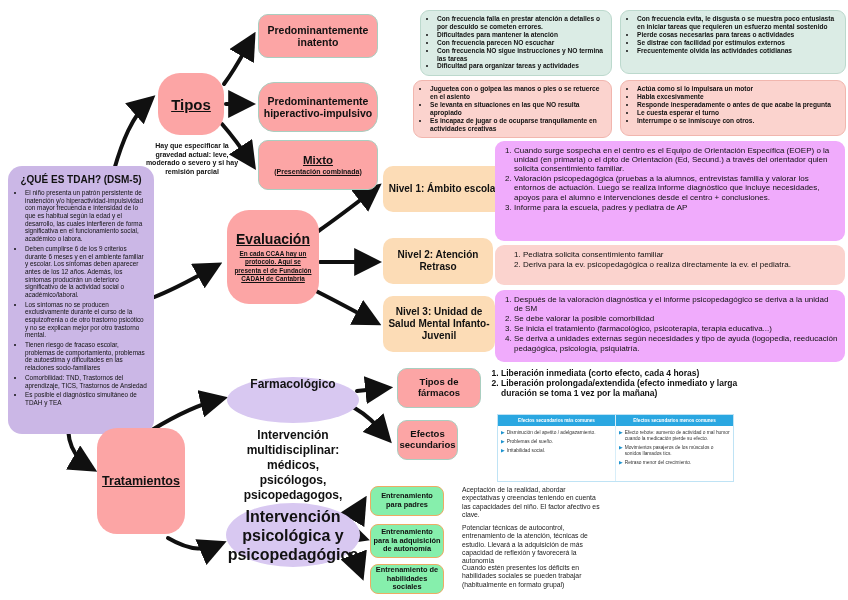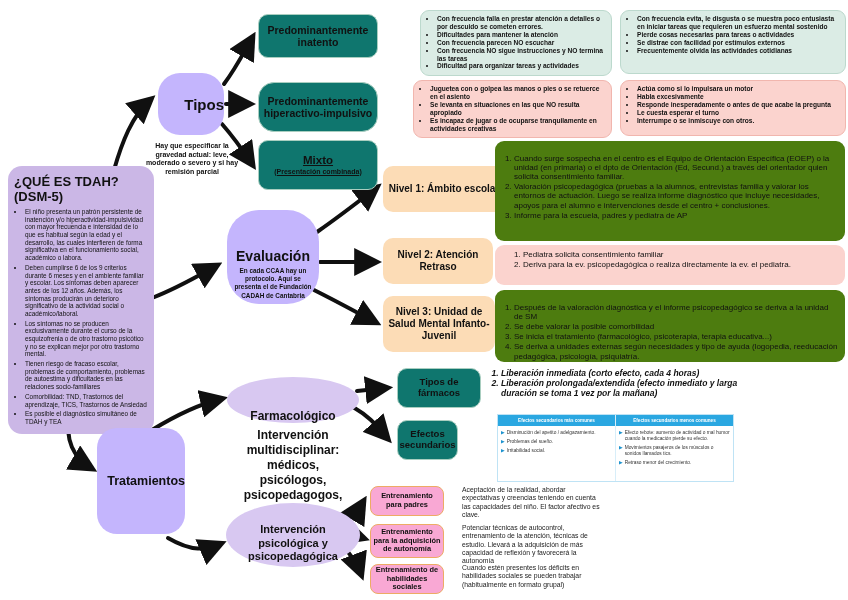--- a/index.html
+++ b/index.html
@@ -5,47 +5,47 @@
   html,body{margin:0;padding:0;background:#ffffff;}
   .canvas{position:relative;width:848px;height:600px;background:#ffffff;
           font-family:"Liberation Sans",sans-serif;overflow:hidden;color:#111;}
   .abs{position:absolute;box-sizing:border-box;}
   svg.arrows{position:absolute;left:0;top:0;z-index:0;}
   .arrow{fill:none;stroke:#101010;stroke-width:4;stroke-linecap:round;marker-end:url(#ah);}
   .lyr{z-index:1;}
 
   
   .defbox{background:#cbb7e6;border-radius:14px;padding:6px 6px 4px 6px;}
-  .deftitle{font-weight:bold;font-size:13px;text-align:left;margin:2px 0 4px 0;}
+  .deftitle{font-weight:bold;font-size:10px;text-align:center;margin:2px 0 4px 0;}
   .defbox ul{margin:0;padding-left:11px;font-size:6.4px;line-height:1.2;}
   .defbox li{margin-bottom:2px;}
 
-  .pinknode{background:#c4b5fd;border-radius:22px;display:flex;align-items:center;justify-content:flex-end;
-            text-align:center;font-weight:bold;}
-  .greennode{background:#0f766e;border:1px solid #a9cec0;border-radius:10px;display:flex;flex-direction:column;
+  .pinknode{background:#fca5a5;border-radius:22px;display:flex;align-items:center;justify-content:center;
+            text-align:center;font-weight:bold;text-decoration:underline;}
+  .greennode{background:#fca5a5;border:1px solid #a9cec0;border-radius:10px;display:flex;flex-direction:column;
              align-items:center;justify-content:center;text-align:center;font-weight:bold;font-size:10.5px;line-height:1.15;padding:3px;}
   .orangenode{background:#fcdcb6;border-radius:10px;display:flex;align-items:center;justify-content:center;
               text-align:center;font-weight:bold;font-size:10px;line-height:1.2;padding:3px;}
-  .ellipse{background:#d8c8f1;border-radius:50%;display:flex;align-items:flex-end;justify-content:center;
+  .ellipse{background:#d8c8f1;border-radius:50%;display:flex;align-items:flex-start;justify-content:center;
            text-align:center;font-weight:bold;}
 
-  .greencontent{background:#4d7c0f;border-radius:9px;padding:13px 7px;font-size:8px;line-height:1.14;}
+  .greencontent{background:#f0abfc;border-radius:9px;padding:5px 7px;font-size:8px;line-height:1.14;}
   .pinkcontent{background:#fbd3ce;border-radius:9px;padding:5px 16px;font-size:8px;line-height:1.14;}
   .bulletbox{border-radius:9px;padding:4px 6px;font-size:6.6px;font-weight:600;line-height:1.2;}
   .bulletbox.green{background:#dbece5;border:1px solid #bcd9cd;}
   .bulletbox.pink{background:#fbd3ce;border:1px solid #f1b6ae;}
   .bulletbox ul{margin:0;padding-left:10px;}
   .numlist{margin:0;padding-left:12px;}
   .numlist li{margin-bottom:1px;}
 
   .smallnote{font-weight:bold;font-size:7px;text-align:center;line-height:1.22;}
   .farmnote{font-weight:600;font-size:12px;text-align:center;line-height:1.25;}
-  .farmaitems{margin:0;padding-left:13px;font-size:8.5px;font-weight:bold;line-height:1.2;font-style:italic;}
-
-  .trainbox{background:#f9a8d4;border:1px solid #edab64;border-radius:8px;display:flex;align-items:center;
+  .farmaitems{margin:0;padding-left:13px;font-size:8.5px;font-weight:bold;line-height:1.2;}
+
+  .trainbox{background:#86efac;border:1px solid #edab64;border-radius:8px;display:flex;align-items:center;
             justify-content:center;text-align:center;font-weight:bold;font-size:7.4px;line-height:1.2;padding:2px;}
   .trainpara{font-size:6.8px;line-height:1.22;color:#222;}
 
   
   .fxtable{display:flex;background:#ffffff;border:1px solid #bfe3f5;}
   .fxcol{flex:1;display:flex;flex-direction:column;border-right:1px solid #d8eef9;}
   .fxcol:last-child{border-right:none;}
   .fxhead{background:#2aa7e1;color:#fff;font-size:4.6px;font-weight:bold;text-align:center;
           padding:3px 2px;border-bottom:1px solid #ffffff;}
   .fxbody{padding:3px 3px;display:flex;flex-direction:column;gap:3px;}
@@ -137,21 +137,21 @@
   <div class="abs lyr bulletbox pink" style="left:620px;top:80px;width:226px;height:56px;">
     <ul>
       <li>Actúa como si lo impulsara un motor</li>
       <li>Habla excesivamente</li>
       <li>Responde inesperadamente o antes de que acabe la pregunta</li>
       <li>Le cuesta esperar el turno</li>
       <li>Interrumpe o se inmiscuye con otros.</li>
     </ul>
   </div>
 
-  <div class="abs lyr pinknode" style="left:227px;top:210px;width:92px;height:94px;flex-direction:column;border-radius:32px;padding:4px;">
+  <div class="abs lyr pinknode" style="left:227px;top:210px;width:92px;height:94px;flex-direction:column;border-radius:22px;padding:4px;">
     <span style="font-size:14px;">Evaluación</span>
     <span style="font-size:6.4px;font-weight:600;line-height:1.3;margin-top:3px;">En cada CCAA hay un protocolo. Aquí se presenta el de Fundación CADAH de Cantabria</span>
   </div>
 
   <div class="abs lyr orangenode" style="left:383px;top:166px;width:122px;height:46px;">
     <span>Nivel 1: Ámbito escolar</span>
   </div>
   <div class="abs lyr orangenode" style="left:383px;top:238px;width:110px;height:46px;">
     <span>Nivel 2: Atención Retraso</span>
   </div>
@@ -234,21 +234,21 @@
             <span>Movimientos pasajeros de los músculos o sonidos llamados tics.</span>
           </div>
         <div class="fxrow">
             <span class="tri">▶</span>
             <span>Retraso menor del crecimiento.</span>
           </div>
       </div>
     </div>
   </div>
 
-  <div class="abs lyr ellipse" style="left:226px;top:503px;width:134px;height:64px;font-size:11px;line-height:1.2;padding:4px;">
+  <div class="abs lyr ellipse" style="left:226px;top:503px;width:134px;height:64px;font-size:16px;line-height:1.2;padding:4px;">
     <span>Intervención psicológica y psicopedagógica</span>
   </div>
 
   <div class="abs lyr trainbox" style="left:370px;top:486px;width:74px;height:30px;">
     <span>Entrenamiento para padres</span>
   </div>
   <div class="abs lyr trainbox" style="left:370px;top:564px;width:74px;height:30px;">
     <span>Entrenamiento de habilidades sociales</span>
   </div>
   <div class="abs lyr trainbox" style="left:370px;top:524px;width:74px;height:34px;">

